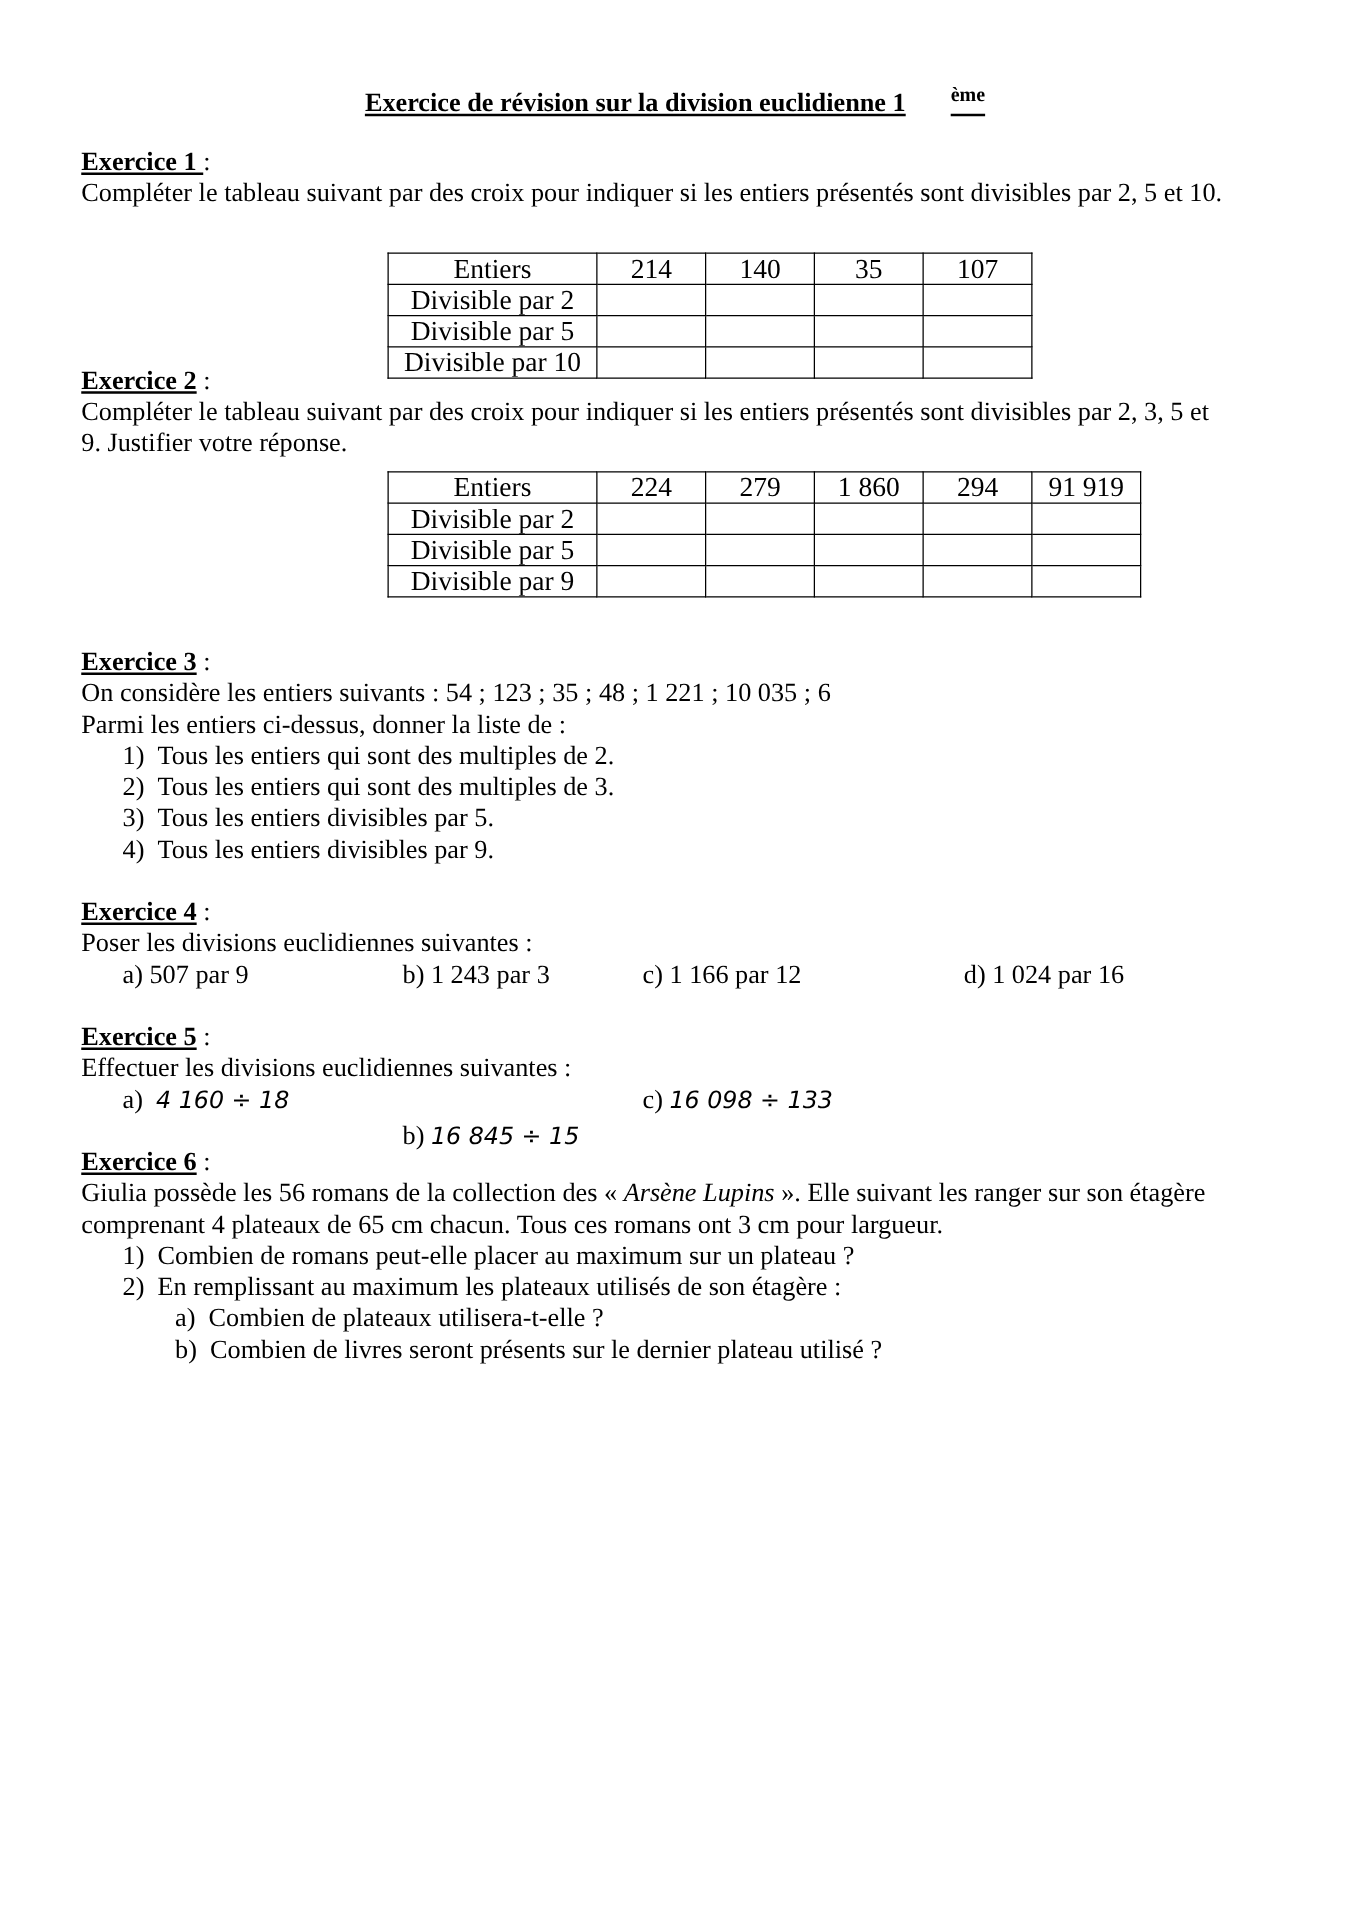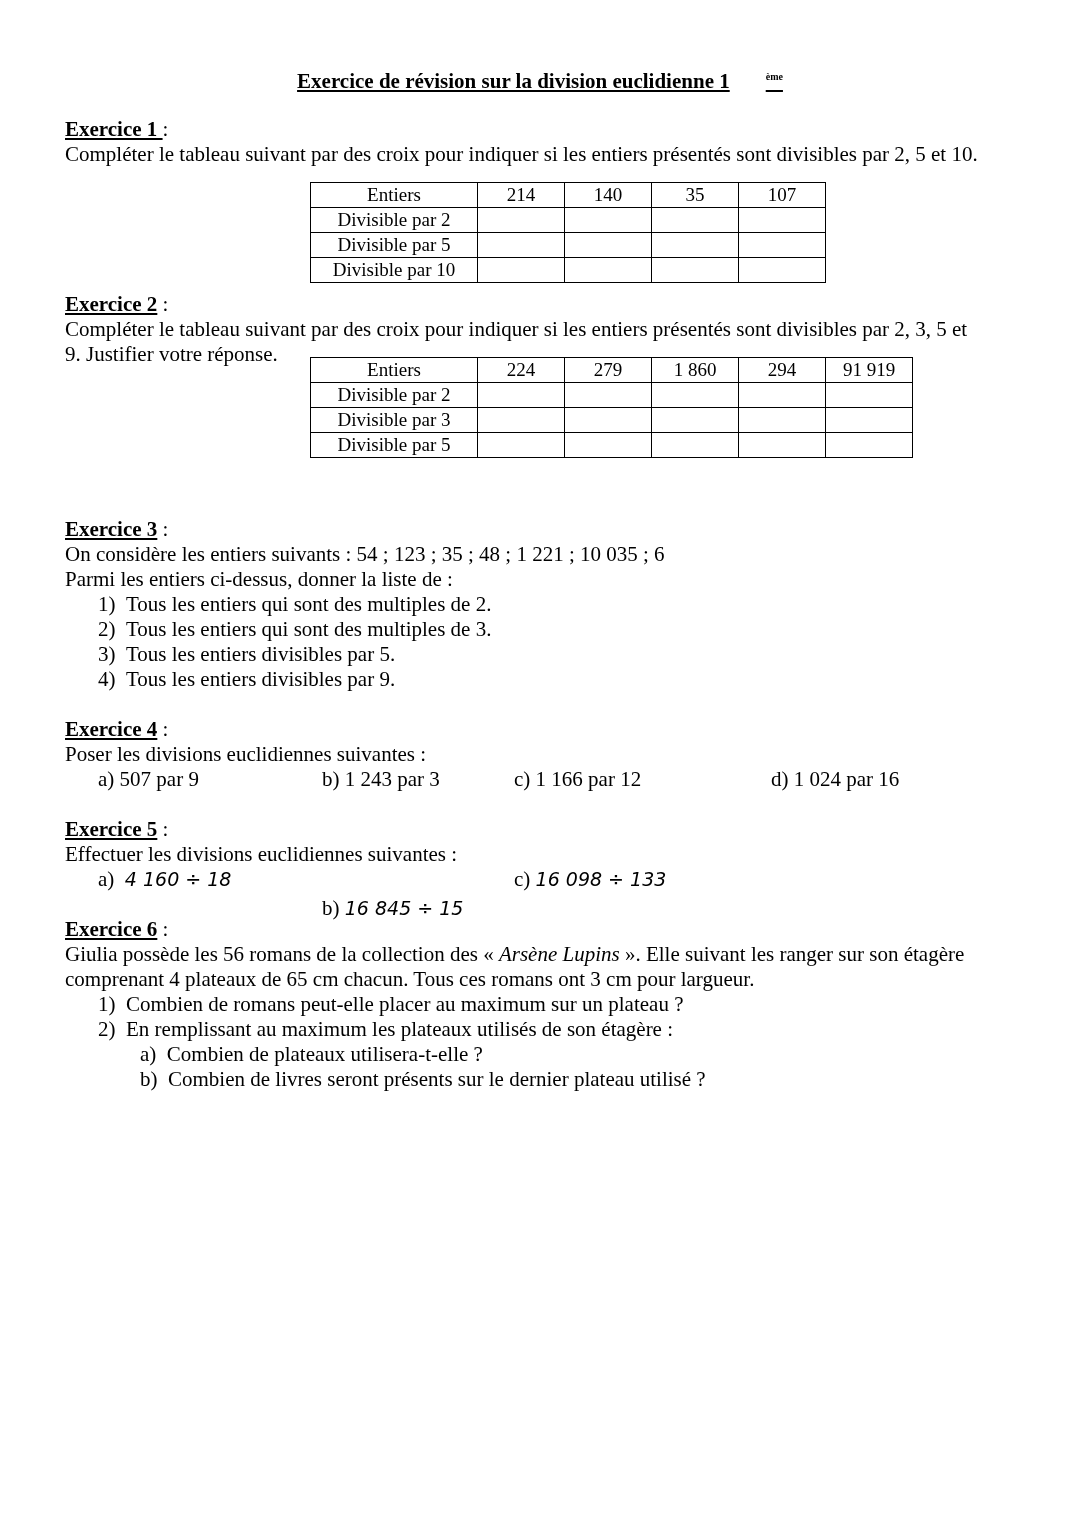--- a/index.html
+++ b/index.html
@@ -6,28 +6,28 @@
   body {
     width: 1080px; height: 1527px; position: relative; overflow: hidden;
     font-family: "Liberation Serif", "DejaVu Serif", serif;
     color: #000; font-size: 21px;
   }
   .abs { position: absolute; white-space: nowrap; line-height: 25px; }
   .title {
     left: 0; width: 1080px; top: 64px; text-align: center;
     font-weight: bold; text-decoration: underline; font-size: 21px;
   }
-  .title sup { font-size: 10px; vertical-align: 8px; margin-left: 36px; }
+  .title sup { font-size: 16px; vertical-align: 8px; margin-left: 36px; }
   .h { font-weight: bold; text-decoration: underline; margin-top: 17px; }
   .para { left: 65px; }
   .li { left: 98px; }
   .lsub { left: 140px; }
   table.grid {
     position: absolute; border-collapse: collapse;
-    font-family: "Liberation Serif", serif; font-size: 19px;
+    font-family: "Liberation Serif", serif; font-size: 22px; margin-top: 20px;
   }
   table.grid td {
     border: 1.5px solid #000; height: 24px; padding: 0; line-height: 22px;
     text-align: center;
   }
   table.grid td.lab { width: 166px; }
   table.grid td.val { width: 86px; }
   .math { font-family: "DejaVu Sans", sans-serif; font-size: 19px; font-style: italic; }
   em { }
 </style>
@@ -88,29 +88,29 @@
   </tr>
   <tr>
     <td class="lab">Divisible par 2</td>
     <td></td>
         <td></td>
         <td></td>
         <td></td>
         <td></td>
   </tr>
   <tr>
-    <td class="lab">Divisible par 3</td>
+    <td class="lab">Divisible par 5</td>
     <td></td>
         <td></td>
         <td></td>
         <td></td>
         <td></td>
   </tr>
   <tr>
-    <td class="lab">Divisible par 5</td>
+    <td class="lab">Divisible par 9</td>
     <td></td>
         <td></td>
         <td></td>
         <td></td>
         <td></td>
   </tr>
 </tbody>
   </table>
 
 <div class="abs para" style="top:517px"><span class="h">Exercice 3</span><span> :</span></div>

